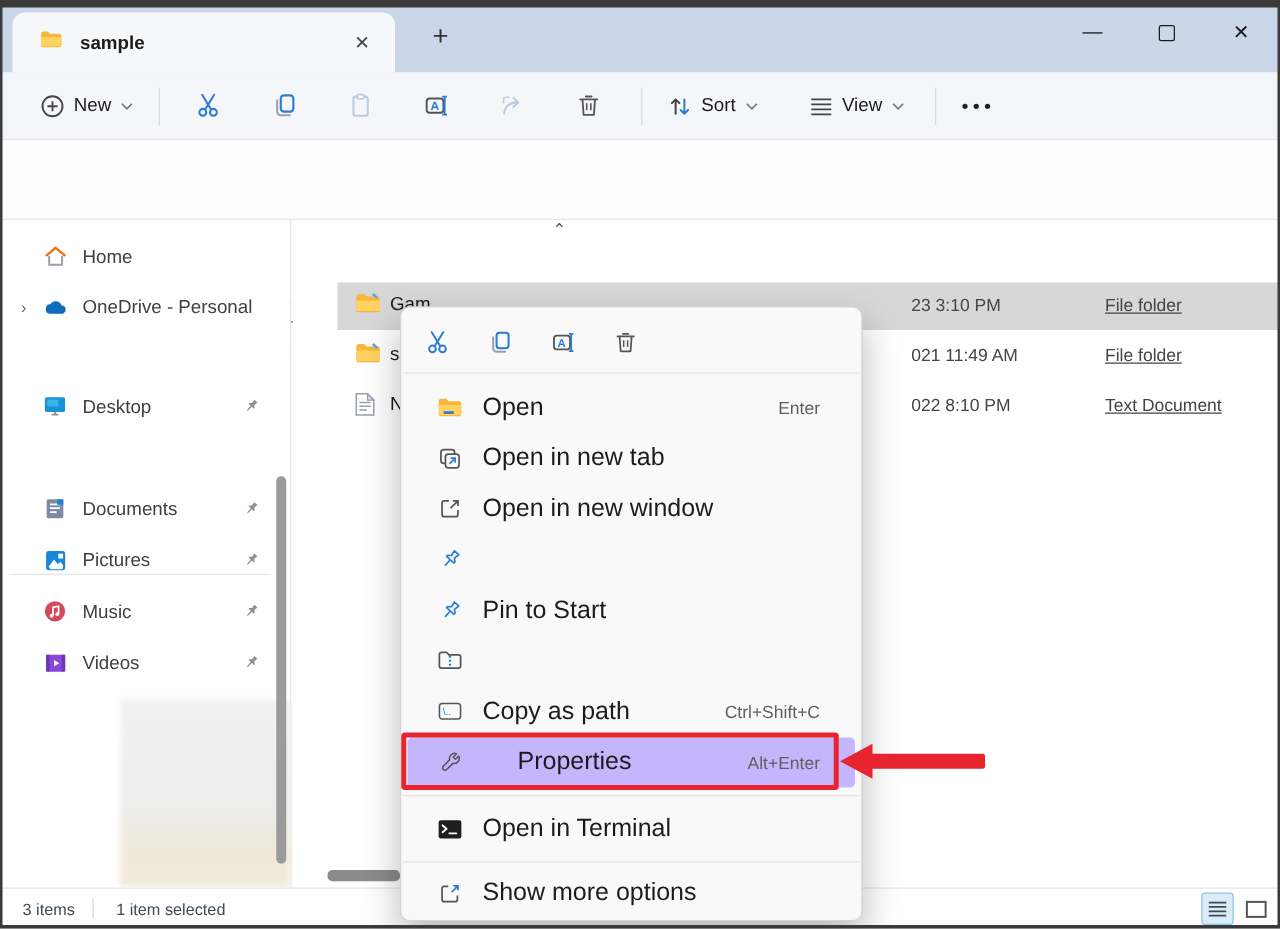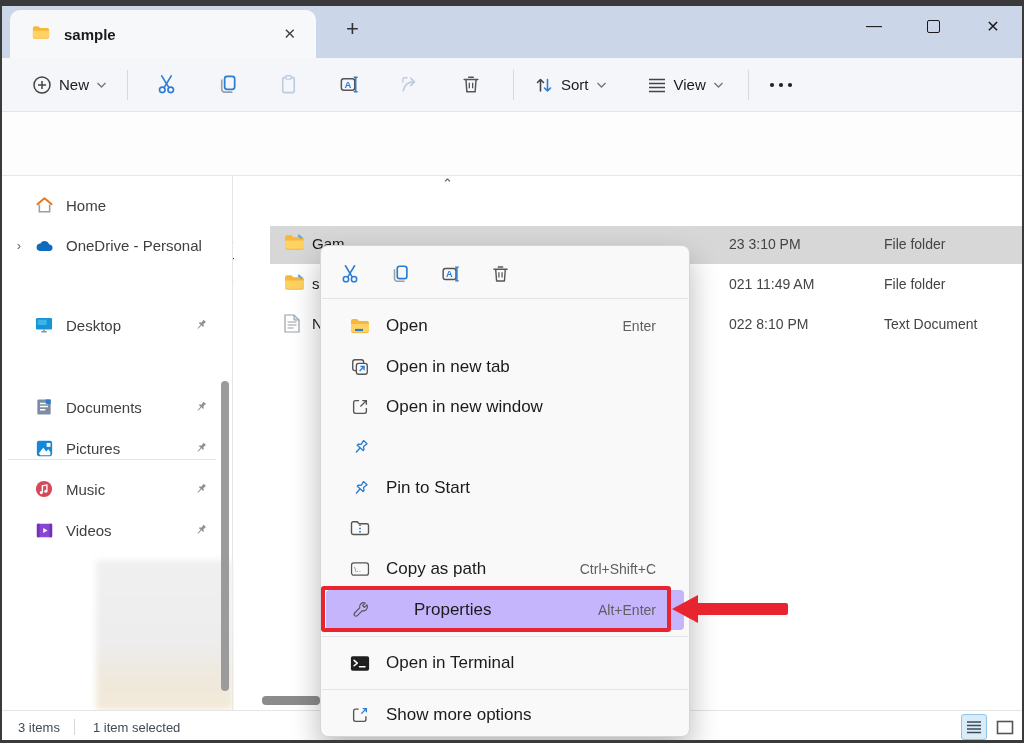--- a/index.html
+++ b/index.html
@@ -48,38 +48,38 @@
   .main{position:absolute;left:234px;top:176px;width:790px;height:534px;background:#fff;}
   .lv-caret{position:absolute;left:208px;top:0px;color:#555;font-size:13px;}
   .lv-header{position:absolute;left:0;top:8px;width:790px;height:36px;color:#5f6b7a;font-size:14px;}
   .col-h{position:absolute;top:9px;}
   .col-sep{position:absolute;top:4px;width:1px;height:28px;background:#e8e8e8;}
   .row{position:absolute;left:0;width:790px;height:38px;font-size:15px;color:#1b1b1b;margin-left:36px;}
   .row.sel{background:#d7d7d7;}
   .cell-ic{position:absolute;left:14px;top:8px;}
   .cell-name{position:absolute;left:42px;top:9px;}
   .cell-date{position:absolute;left:459px;top:10px;font-size:14px;color:#444;}
-  .cell-type{position:absolute;left:614px;top:10px;font-size:14px;color:#444;}
+  .cell-type{position:absolute;left:614px;top:10px;font-size:14px;color:#444;text-decoration:underline;}
   .hscroll{position:absolute;left:28px;top:520px;width:58px;height:9px;background:#8b8b8b;border-radius:4px;}
 
   
   .statusbar{position:absolute;left:0;top:710px;width:1024px;height:33px;background:#fff;border-top:1px solid #e5e5e5;display:flex;align-items:center;font-size:13px;color:#3f4a57;}
   .sb-text{padding:0 14px 0 18px;}
   .sb-div{width:1px;height:16px;background:#d6d6d6;}
   .sb-right{position:absolute;right:6px;top:3px;display:flex;gap:5px;}
   .sb-view{width:26px;height:26px;border-radius:3px;display:flex;align-items:center;justify-content:center;}
   .sb-view.active{background:#d9ecf8;border:1px solid #8fc3e8;}
 
   
   .ctxmenu{position:absolute;left:320px;top:245px;width:370px;height:492px;background:#f9f9f9;border:1px solid #d5d5d5;border-radius:8px;box-shadow:0 14px 30px rgba(0,0,0,.28);z-index:50;padding:8px 0 3px 0;}
   .ctx-iconrow{height:44px;display:flex;align-items:center;padding-left:18px;gap:28px;}
   .ctx-sep{height:1px;background:#e4e4e4;margin:0 1px;}
   .mi{height:40.5px;margin:0 5px;border-radius:4px;display:flex;align-items:center;padding:0 14px 0 22px;}
   .mi-ic{width:24px;display:flex;justify-content:center;}
-  .mi-label{font-size:17px;color:#1b1b1b;margin-left:14px;flex:1;}
+  .mi-label{font-size:20px;color:#1b1b1b;margin-left:14px;flex:1;}
   .mi-short{font-size:14px;color:#5f5f5f;padding-right:14px;}
   .mi.hl{background:#c4b5fd;gap:28px;}
   .spacer7{height:7px;} .spacer6{height:6px;} .spacer5{height:5px;}
 
   
   .redbox{position:absolute;left:321px;top:586px;width:350px;height:46px;border:4px solid #e8242f;border-radius:3px;z-index:60;pointer-events:none;}
   .redarrow{position:absolute;left:671px;top:590px;z-index:60;pointer-events:none;}
 </style>
 </head>
 <body>

